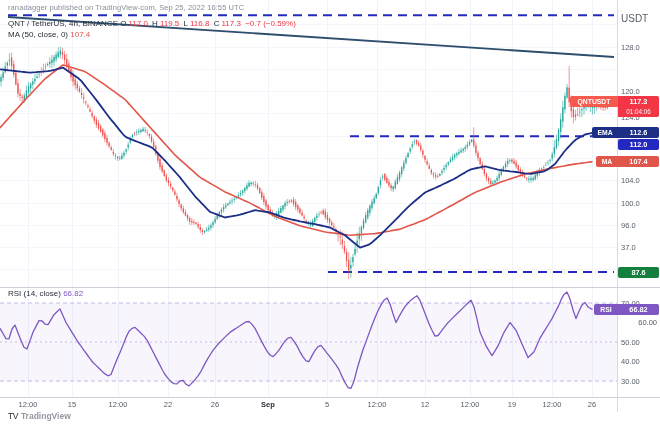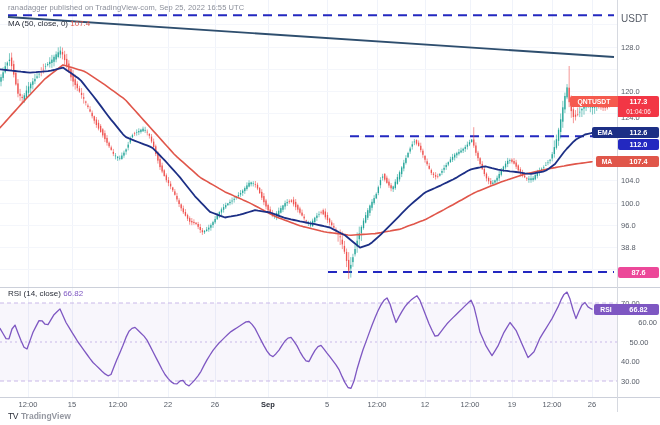--- a/index.html
+++ b/index.html
@@ -650,43 +650,53 @@
       <polyline points="0.0,328.4 3.0,333.5 6.0,338.6 9.0,338.8 12.0,329.0 15.0,325.1 18.0,332.9 21.0,340.4 24.0,347.2 27.0,349.0 30.0,340.6 33.0,332.3 36.0,326.4 39.0,320.6 42.0,320.8 45.0,324.2 48.0,324.7 51.0,319.7 54.0,314.7 57.0,311.8 60.0,308.9 63.0,315.7 66.0,322.5 69.0,327.4 72.0,332.3 75.0,337.1 78.0,342.0 81.0,346.2 84.0,350.4 87.0,354.5 90.0,358.7 93.0,362.5 96.0,365.4 99.0,368.3 102.0,371.3 105.0,373.9 108.0,375.8 111.0,374.5 114.0,366.7 117.0,359.2 120.0,352.4 123.0,345.3 126.0,337.4 129.0,331.3 132.0,328.4 135.0,327.4 138.0,330.3 141.0,333.2 144.0,336.1 147.0,340.1 150.0,345.9 153.0,351.8 156.0,357.6 159.0,363.4 162.0,369.3 165.0,374.5 168.0,378.4 171.0,381.6 174.0,383.6 177.0,383.9 180.0,381.0 183.0,380.4 186.0,384.3 189.0,385.9 192.0,382.9 195.0,379.7 198.0,375.8 201.0,371.3 204.0,365.4 207.0,359.9 210.0,355.0 213.0,350.4 216.0,346.6 219.0,343.0 222.0,340.1 225.0,337.1 228.0,334.2 231.0,331.6 234.0,329.6 237.0,327.7 240.0,325.8 243.0,323.8 246.0,321.9 249.0,321.5 252.0,324.4 255.0,328.4 258.0,334.2 261.0,340.1 264.0,345.9 267.0,351.1 270.0,355.0 273.0,356.6 276.0,353.7 279.0,350.1 282.0,345.3 285.0,341.0 288.0,338.1 291.0,337.4 294.0,341.4 297.0,345.9 300.0,351.8 303.0,356.9 306.0,360.9 309.0,361.5 312.0,355.6 315.0,350.4 318.0,346.6 321.0,345.3 324.0,349.1 327.0,353.1 330.0,356.9 333.0,360.9 336.0,364.8 339.0,369.6 342.0,376.4 345.0,382.6 348.0,387.5 351.0,388.3 354.0,381.0 357.0,369.3 360.0,359.2 363.0,349.8 366.0,341.6 369.0,333.4 372.0,325.2 375.0,317.8 378.0,310.8 381.0,304.9 384.0,300.3 387.0,297.9 390.0,304.0 393.0,313.7 396.0,322.5 399.0,316.6 402.0,311.4 405.0,306.6 408.0,303.0 411.0,300.1 414.0,297.8 417.0,295.8 420.0,300.4 423.0,308.2 426.0,316.0 429.0,323.8 432.0,330.3 435.0,336.1 438.0,335.5 441.0,331.6 444.0,327.7 447.0,323.8 450.0,320.6 453.0,317.6 456.0,314.7 459.0,311.8 462.0,308.9 465.0,305.9 468.0,303.0 471.0,300.1 474.0,306.9 477.0,319.1 480.0,332.3 483.0,339.1 486.0,345.9 489.0,350.8 492.0,355.6 495.0,350.8 498.0,345.9 501.0,339.1 504.0,332.3 507.0,327.4 510.0,322.5 513.0,326.4 516.0,330.3 519.0,337.1 522.0,343.9 525.0,350.8 528.0,357.6 531.0,354.7 534.0,351.8 537.0,344.9 540.0,338.1 543.0,333.2 546.0,328.4 549.0,323.5 552.0,318.6 555.0,312.8 558.0,306.9 561.0,299.9 564.0,294.4 567.0,292.1 570.0,299.1 573.0,309.8 576.0,318.6 579.0,311.3 582.0,304.9 585.0,302.5 588.0,306.9 591.0,308.7 592,309.2" fill="none" stroke="#7e57c2" stroke-width="1.3" stroke-linejoin="round" stroke-linecap="round"></polyline>
       <line x1="0" y1="287" x2="660" y2="287" stroke="#ccd0da" stroke-width="1" shape-rendering="crispEdges"></line>
       <line x1="0" y1="397" x2="660" y2="397" stroke="#ccd0da" stroke-width="1" shape-rendering="crispEdges"></line>
       <line x1="617" y1="0" x2="617" y2="412" stroke="#d6d9e0" stroke-width="1" shape-rendering="crispEdges"></line>
     </svg>
 
   <div class="pub">ranadagger published on TradingView-com, Sep 25, 2022 16:55 UTC</div>
 
   <div class="legend">
     <div>
+      <span>QNT / TetherUS, 4h, BINANCE</span>
+      <span class="ohlc">
+        <span>O</span><span class="val-red">117.0</span>
+        <span>H</span><span class="val-red">119.5</span>
+        <span>L</span><span class="val-red">116.8</span>
+        <span>C</span><span class="val-red">117.3</span>
+        <span class="val-red">−0.7 (−0.59%)</span>
+      </span>
+    </div>
+    <div>
       <span>MA (50, close, 0)</span> <span class="val-ma">107.4</span>
     </div>
   </div>
 
   <div class="rsi-legend">
     <span>RSI (14, close)</span> <span class="val">66.82</span>
   </div>
 
   <div class="unit-label">USDT</div>
 
   <div id="price-ticks">
       <div class="axis-label" style="top: 42.5px;">128.0</div>
       <div class="axis-label" style="top: 64.8px; margin-top: 48px;">124.0</div>
       <div class="axis-label" style="top: 87.1px;">120.0</div>
       <div class="axis-label" style="top: 176.2px;">104.0</div>
       <div class="axis-label" style="top: 198.5px;">100.0</div>
       <div class="axis-label" style="top: 220.8px;">96.0</div>
-      <div class="axis-label" style="top: 243.1px;">38.8</div>
+      <div class="axis-label" style="top: 243.1px;">37.0</div>
     </div>
   <div id="rsi-ticks">
       <div class="axis-label" style="top: 298.5px;">70.00</div>
       <div class="axis-label" style="top: 318px; text-align: right;">60.00</div>
-      <div class="axis-label" style="top: 337.5px; text-align: center;">50.00</div>
+      <div class="axis-label" style="top: 337.5px;">50.00</div>
       <div class="axis-label" style="top: 357px;">40.00</div>
       <div class="axis-label" style="top: 376.5px;">30.00</div>
     </div>
   <div id="time-ticks">
       <div class="time-label" style="left: 28px;">12:00</div>
       <div class="time-label" style="left: 72px;">15</div>
       <div class="time-label" style="left: 118px;">12:00</div>
       <div class="time-label" style="left: 168px;">22</div>
       <div class="time-label" style="left: 215px;">26</div>
       <div class="time-label bold" style="left: 268px;">Sep</div>
@@ -712,21 +722,21 @@
     <span class="valbox" style="background: rgb(28, 47, 133);">112.6</span>
   </div>
 
   <div class="lvlbox" id="badge-112" style="top: 139.3px; background: rgb(35, 40, 192);">112.0</div>
 
   <div class="badge-row" id="badge-ma" style="top: 156.3px; left: 596px;">
     <span class="tagpill" style="background: rgb(224, 86, 74); width: 16px;">MA</span>
     <span class="valbox" style="background: rgb(224, 86, 74);">107.4</span>
   </div>
 
-  <div class="lvlbox" id="badge-876" style="top: 266.6px; background: #ec4899;">87.6</div>
+  <div class="lvlbox" id="badge-876" style="top: 266.6px; background: #15803d;">87.6</div>
 
   <div class="badge-row" id="badge-rsi" style="top: 303.7px; left: 594px;">
     <span class="tagpill" style="background: rgb(126, 87, 194); width: 18px;">RSI</span>
     <span class="valbox" style="background: rgb(126, 87, 194);">66.82</span>
   </div>
 
   <div class="logo">
     <span class="glyph">TV</span>
     <span class="word">TradingView</span>
   </div>

